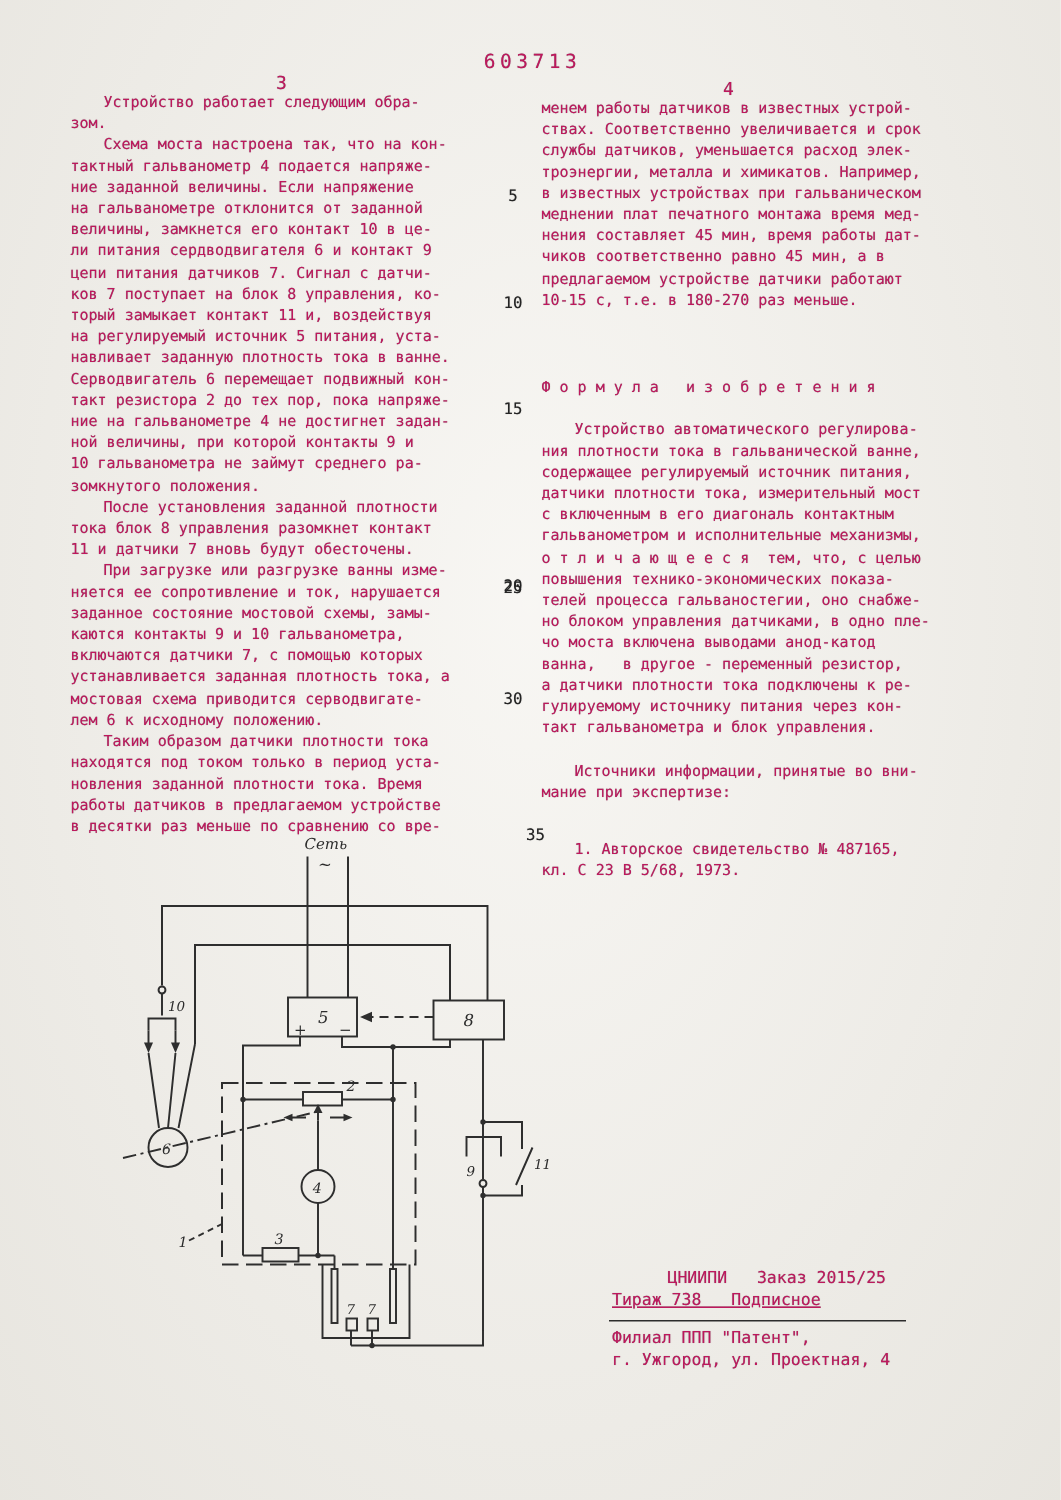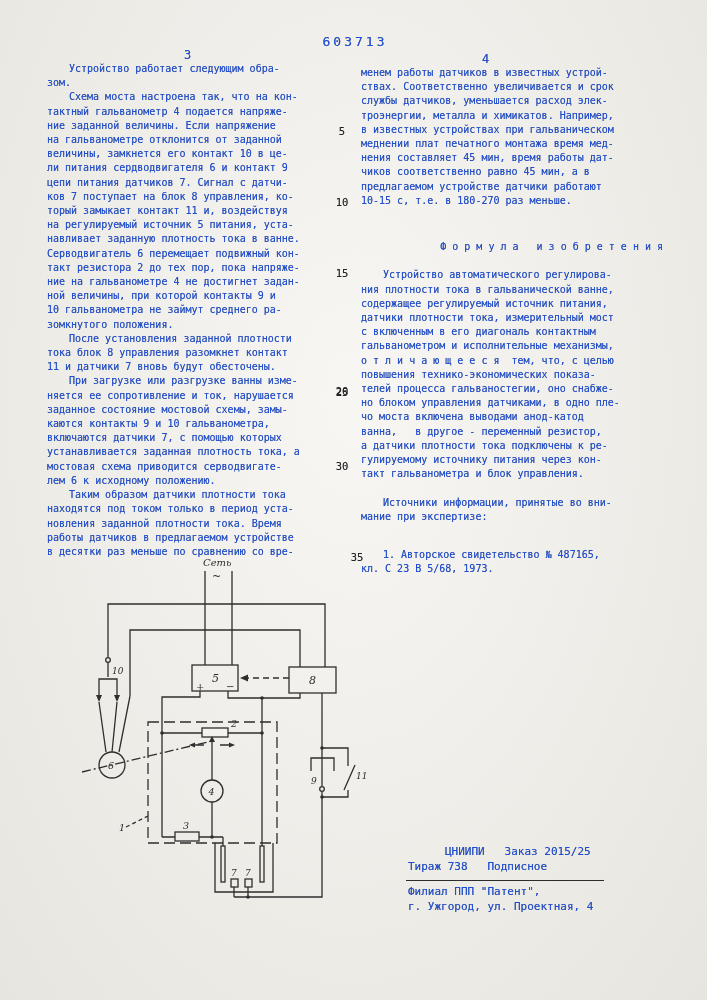--- a/index.html
+++ b/index.html
@@ -2,44 +2,44 @@
 <html><head>
 <meta charset="utf-8">
 <style>
   html,body{margin:0;padding:0;}
   body{
     width:707px;height:1000px;position:relative;overflow:hidden;
     background:#f4f2ed;
     font-family:"DejaVu Sans Mono",monospace;
   }
   .scan-tint{position:absolute;inset:0;background:radial-gradient(ellipse at 50% 40%, rgba(255,255,255,.35), rgba(120,115,100,.10));pointer-events:none;}
-  .txt{color:#1d4ed8;text-shadow:0 0 .5px rgba(45,45,45,.55);}
+  .txt{color:#be185d;text-shadow:0 0 .5px rgba(45,45,45,.55);}
   .patent-no{position:absolute;left:290px;top:34px;width:130px;text-align:center;font-size:13px;letter-spacing:3px;}
   .pageno{position:absolute;font-size:12px;}
   .pn-left{left:184px;top:48px;}
   .pn-right{left:482px;top:52px;}
   .col{position:absolute;width:302px;font-size:10px;line-height:14.2px;white-space:pre;}
   .col-left{left:47px;top:62px;}
   .col-right{left:361px;top:66px;}
   .line{min-height:14.2px;}
   .ind{padding-left:22px;}
-  .center{text-align:right;}
+  .center{text-align:left;margin-top:12px;}
   .gap6{height:6px;}  .gap13{height:13px;}  .gap24{height:24px;}  .gap32{height:32px;}
   .gutter{position:absolute;left:329px;top:0;width:26px;height:1000px;}
   .gutter .gnum{position:absolute;width:26px;text-align:center;font-size:10.5px;color:#242424;}
   .gutter .gnum:nth-child(1){top:125px;}
   .gutter .gnum:nth-child(2){top:196px;}
   .gutter .gnum:nth-child(3){top:267px;}
   .gutter .gnum:nth-child(4){top:338px;margin-top:47px;}
   .gutter .gnum:nth-child(5){top:386px;}
   .gutter .gnum:nth-child(6){top:460px;}
   .gutter .gnum:nth-child(7){top:551px;margin-left:15px;}
   .footer-line{position:absolute;font-size:11px;white-space:pre;}
   .f1{left:408px;top:845px;padding-left:37px;}
-  .f2{left:408px;top:860px;}
+  .f2{left:408px;top:860px;text-decoration:underline;}
   .f-rule{position:absolute;left:406px;top:880px;width:198px;border-top:1.6px solid #2c2c2c;}
   .f3{left:408px;top:885px;}
   .f4{left:408px;top:900px;}
   svg text{font-family:"DejaVu Serif",serif;font-style:italic;fill:#2c2c2c;}
 </style>
 </head>
 <body>
 
 <div class="scan-tint"></div>
 

